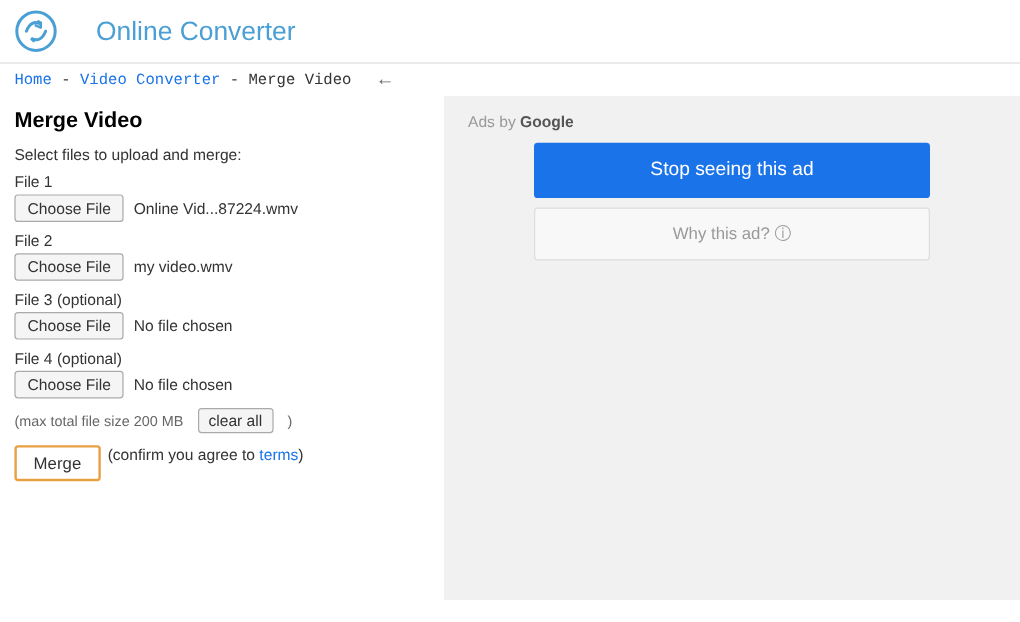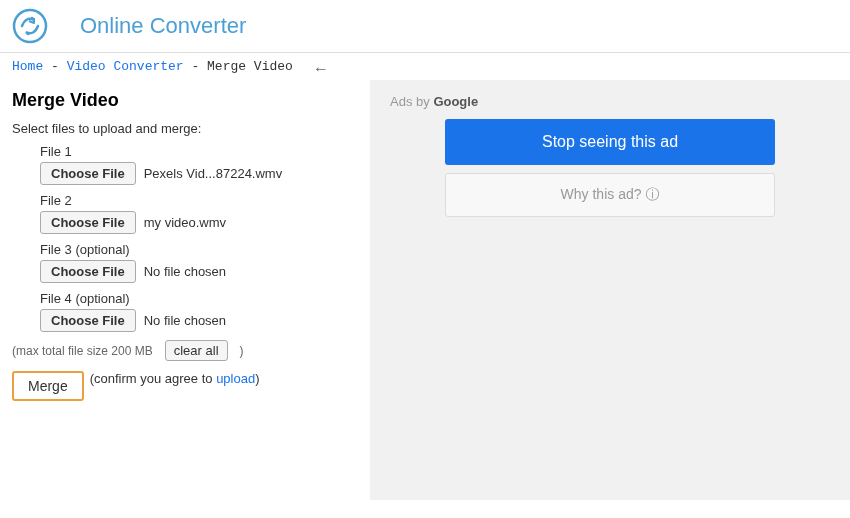--- a/index.html
+++ b/index.html
@@ -65,21 +65,20 @@
     }
 
     .subtitle {
       font-size: 13px;
       color: #333;
       margin-bottom: 8px;
     }
 
     .file-group {
       margin-bottom: 8px;
-      margin-left: 28px;
     }
 
     .file-label {
       font-size: 13px;
       color: #333;
       margin-bottom: 3px;
     }
 
     .file-row {
       display: flex;
@@ -89,21 +88,20 @@
 
     .choose-file-btn {
       padding: 3px 10px;
       font-size: 13px;
       background: #f5f5f5;
       border: 1px solid #aaa;
       border-radius: 3px;
       cursor: pointer;
       color: #333;
       white-space: nowrap;
-      font-weight: bold;
     }
 
     .file-name {
       font-size: 13px;
       color: #333;
     }
 
     .file-info-row {
       display: flex;
       align-items: center;
@@ -237,21 +235,21 @@
 <div class="main-layout">
 
   <div class="left-panel">
     <div class="page-title">Merge Video</div>
     <div class="subtitle">Select files to upload and merge:</div>
 
     <div class="file-group">
       <div class="file-label">File 1</div>
       <div class="file-row">
         <button class="choose-file-btn">Choose File</button>
-        <span class="file-name">Pexels Vid...87224.wmv</span>
+        <span class="file-name">Online Vid...87224.wmv</span>
       </div>
     </div>
 
     <div class="file-group">
       <div class="file-label">File 2</div>
       <div class="file-row">
         <button class="choose-file-btn">Choose File</button>
         <span class="file-name">my video.wmv</span>
       </div>
     </div>
@@ -273,21 +271,21 @@
     </div>
 
     <div class="file-info-row">
       <span class="max-size-text">(max total file size 200 MB</span>
       <button class="clear-all-btn">clear all</button>
       <span class="max-size-text">)</span>
     </div>
 
     <div class="merge-row">
       <button class="merge-btn">Merge</button>
-      <span class="confirm-text"><span>(confirm you agree to </span><a href="#" style="color: rgb(26, 115, 232);">upload</a><span>)</span></span>
+      <span class="confirm-text"><span>(confirm you agree to </span><a href="#" style="color: rgb(26, 115, 232);">terms</a><span>)</span></span>
     </div>
   </div>
 
   <div class="right-panel">
     <div class="ads-by-google">
       <span>Ads by</span> <strong>Google</strong>
     </div>
     <button class="ad-button-stop">Stop seeing this ad</button>
     <button class="ad-button-why">Why this ad? ⓘ</button>
   </div>

